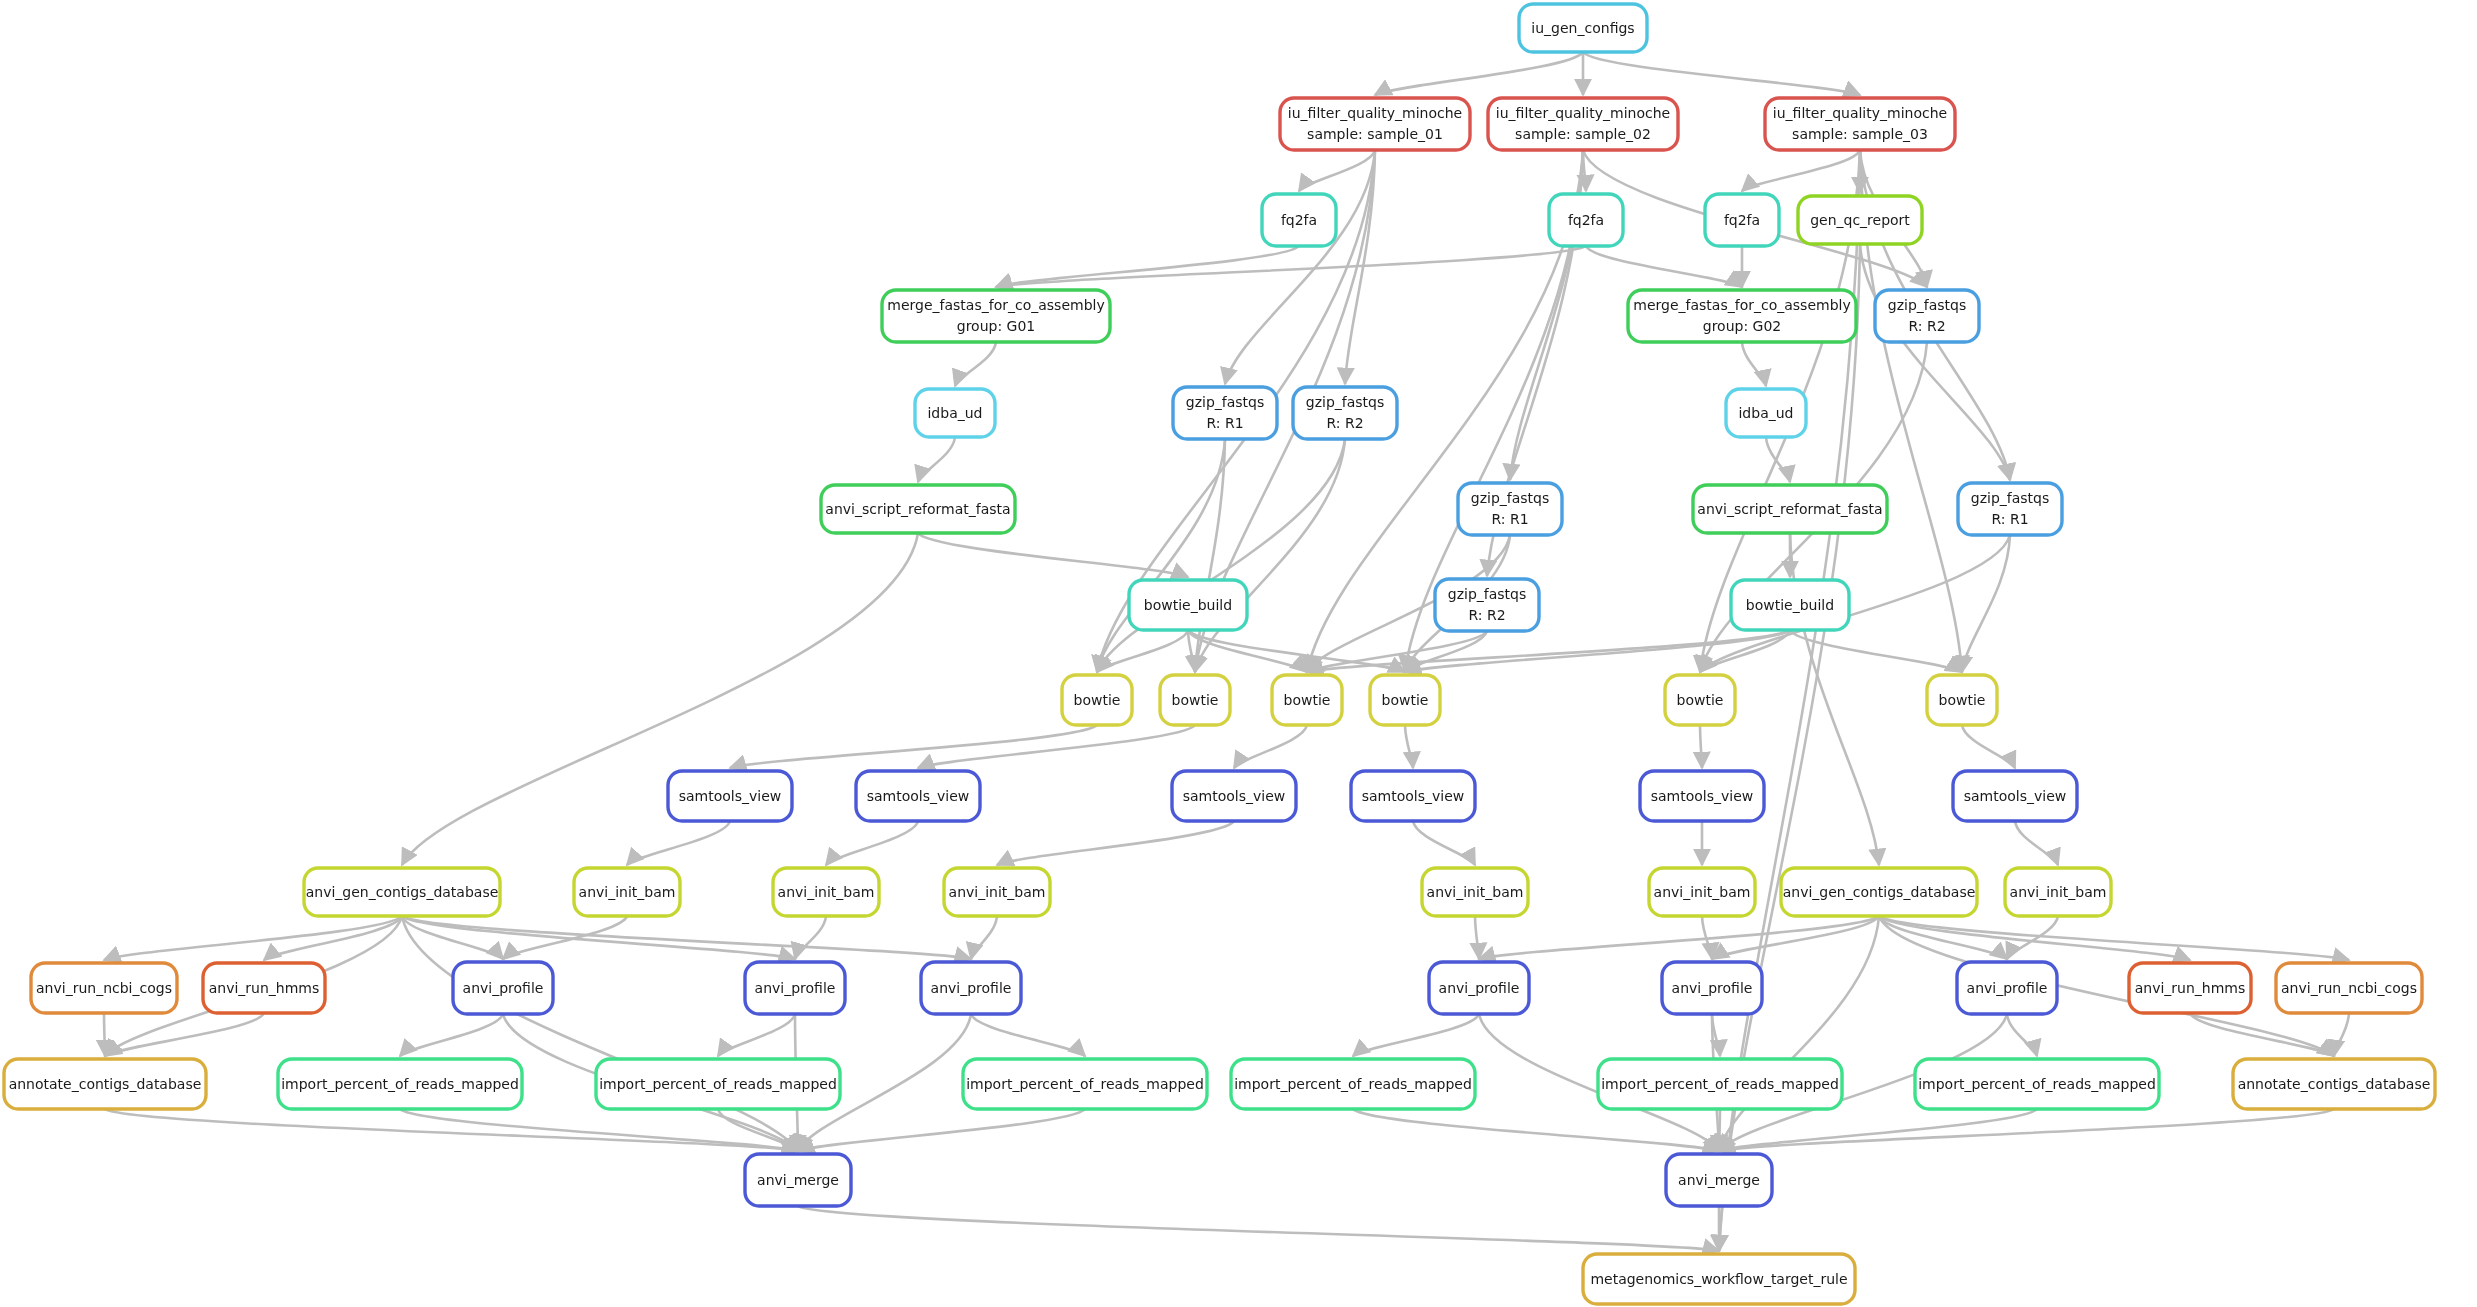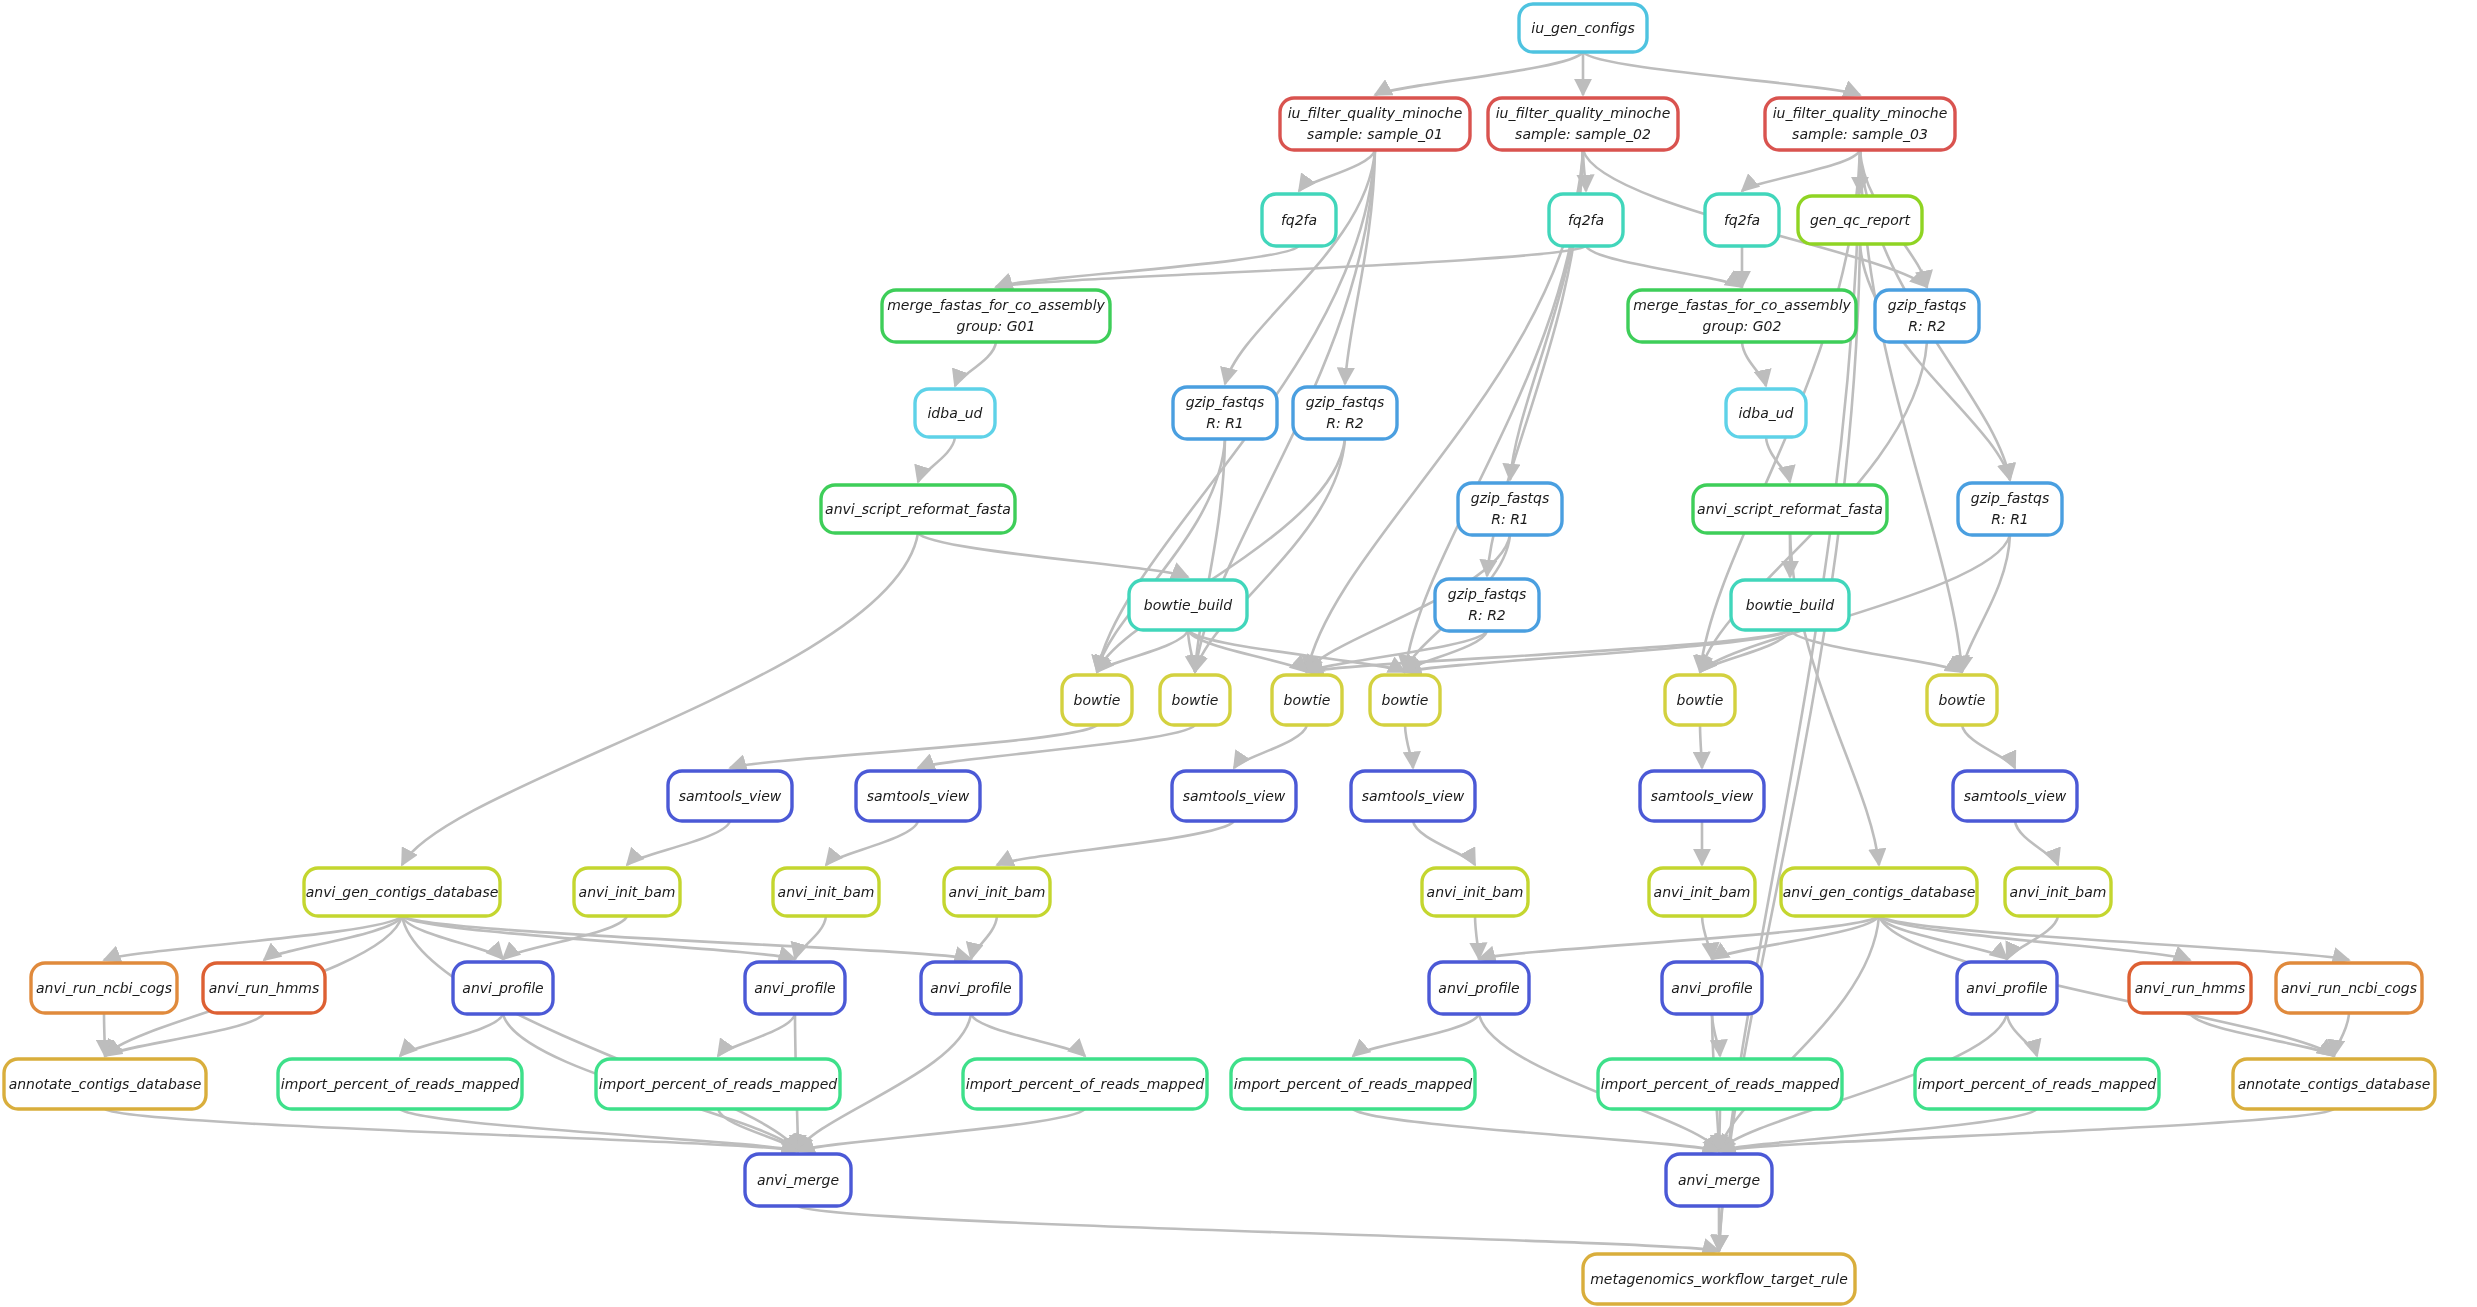--- a/index.html
+++ b/index.html
@@ -1,17 +1,17 @@
 <!DOCTYPE html>
 <html><head>
 <meta charset="utf-8">
 <style>
   html,body{margin:0;padding:0;background:#ffffff;}
   body{width:2477px;height:1307px;font-family:"DejaVu Sans", sans-serif;overflow:hidden;}
-  #stage{position:relative;width:2477px;height:1307px;background:#fff;font-style:italic;}
+  #stage{position:relative;width:2477px;height:1307px;background:#fff;}
   svg{display:block;}
   .nodelabel{font-family:"DejaVu Sans", sans-serif;fill:#1a1a1a;text-anchor:middle;dominant-baseline:middle;}
 </style>
 </head>
 <body>
 
 <div id="stage">
   <svg id="dag" width="2477" height="1307" xmlns="http://www.w3.org/2000/svg">
     <defs>
       <marker id="arrow" viewBox="0 0 10 10" refX="9" refY="5" markerWidth="7" markerHeight="7" orient="auto-start-reverse">

